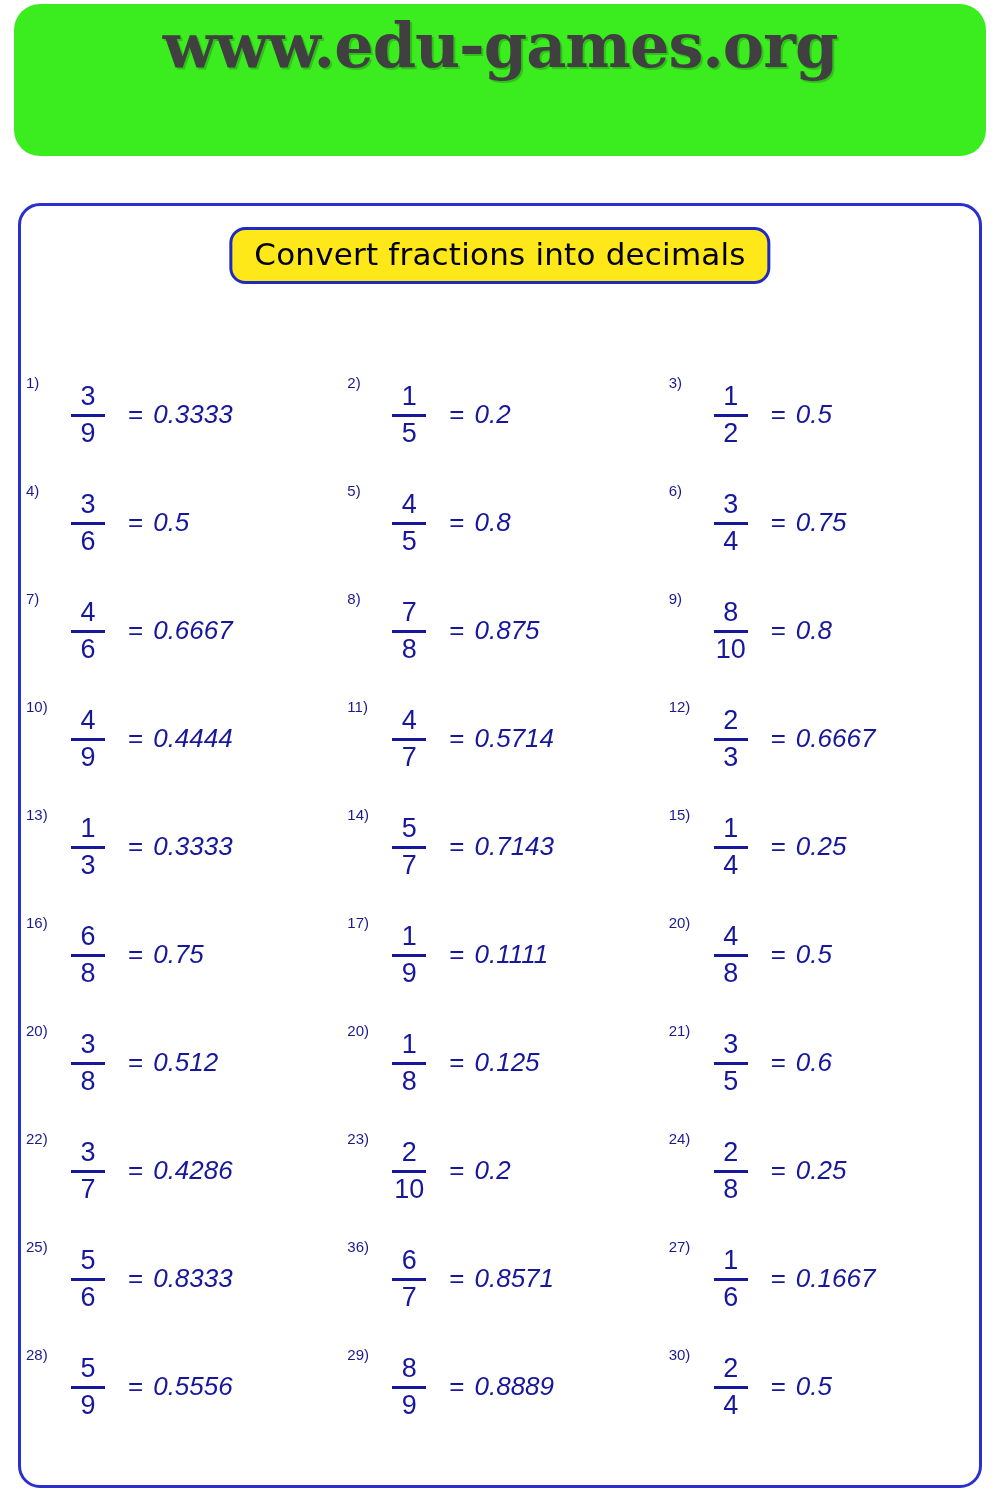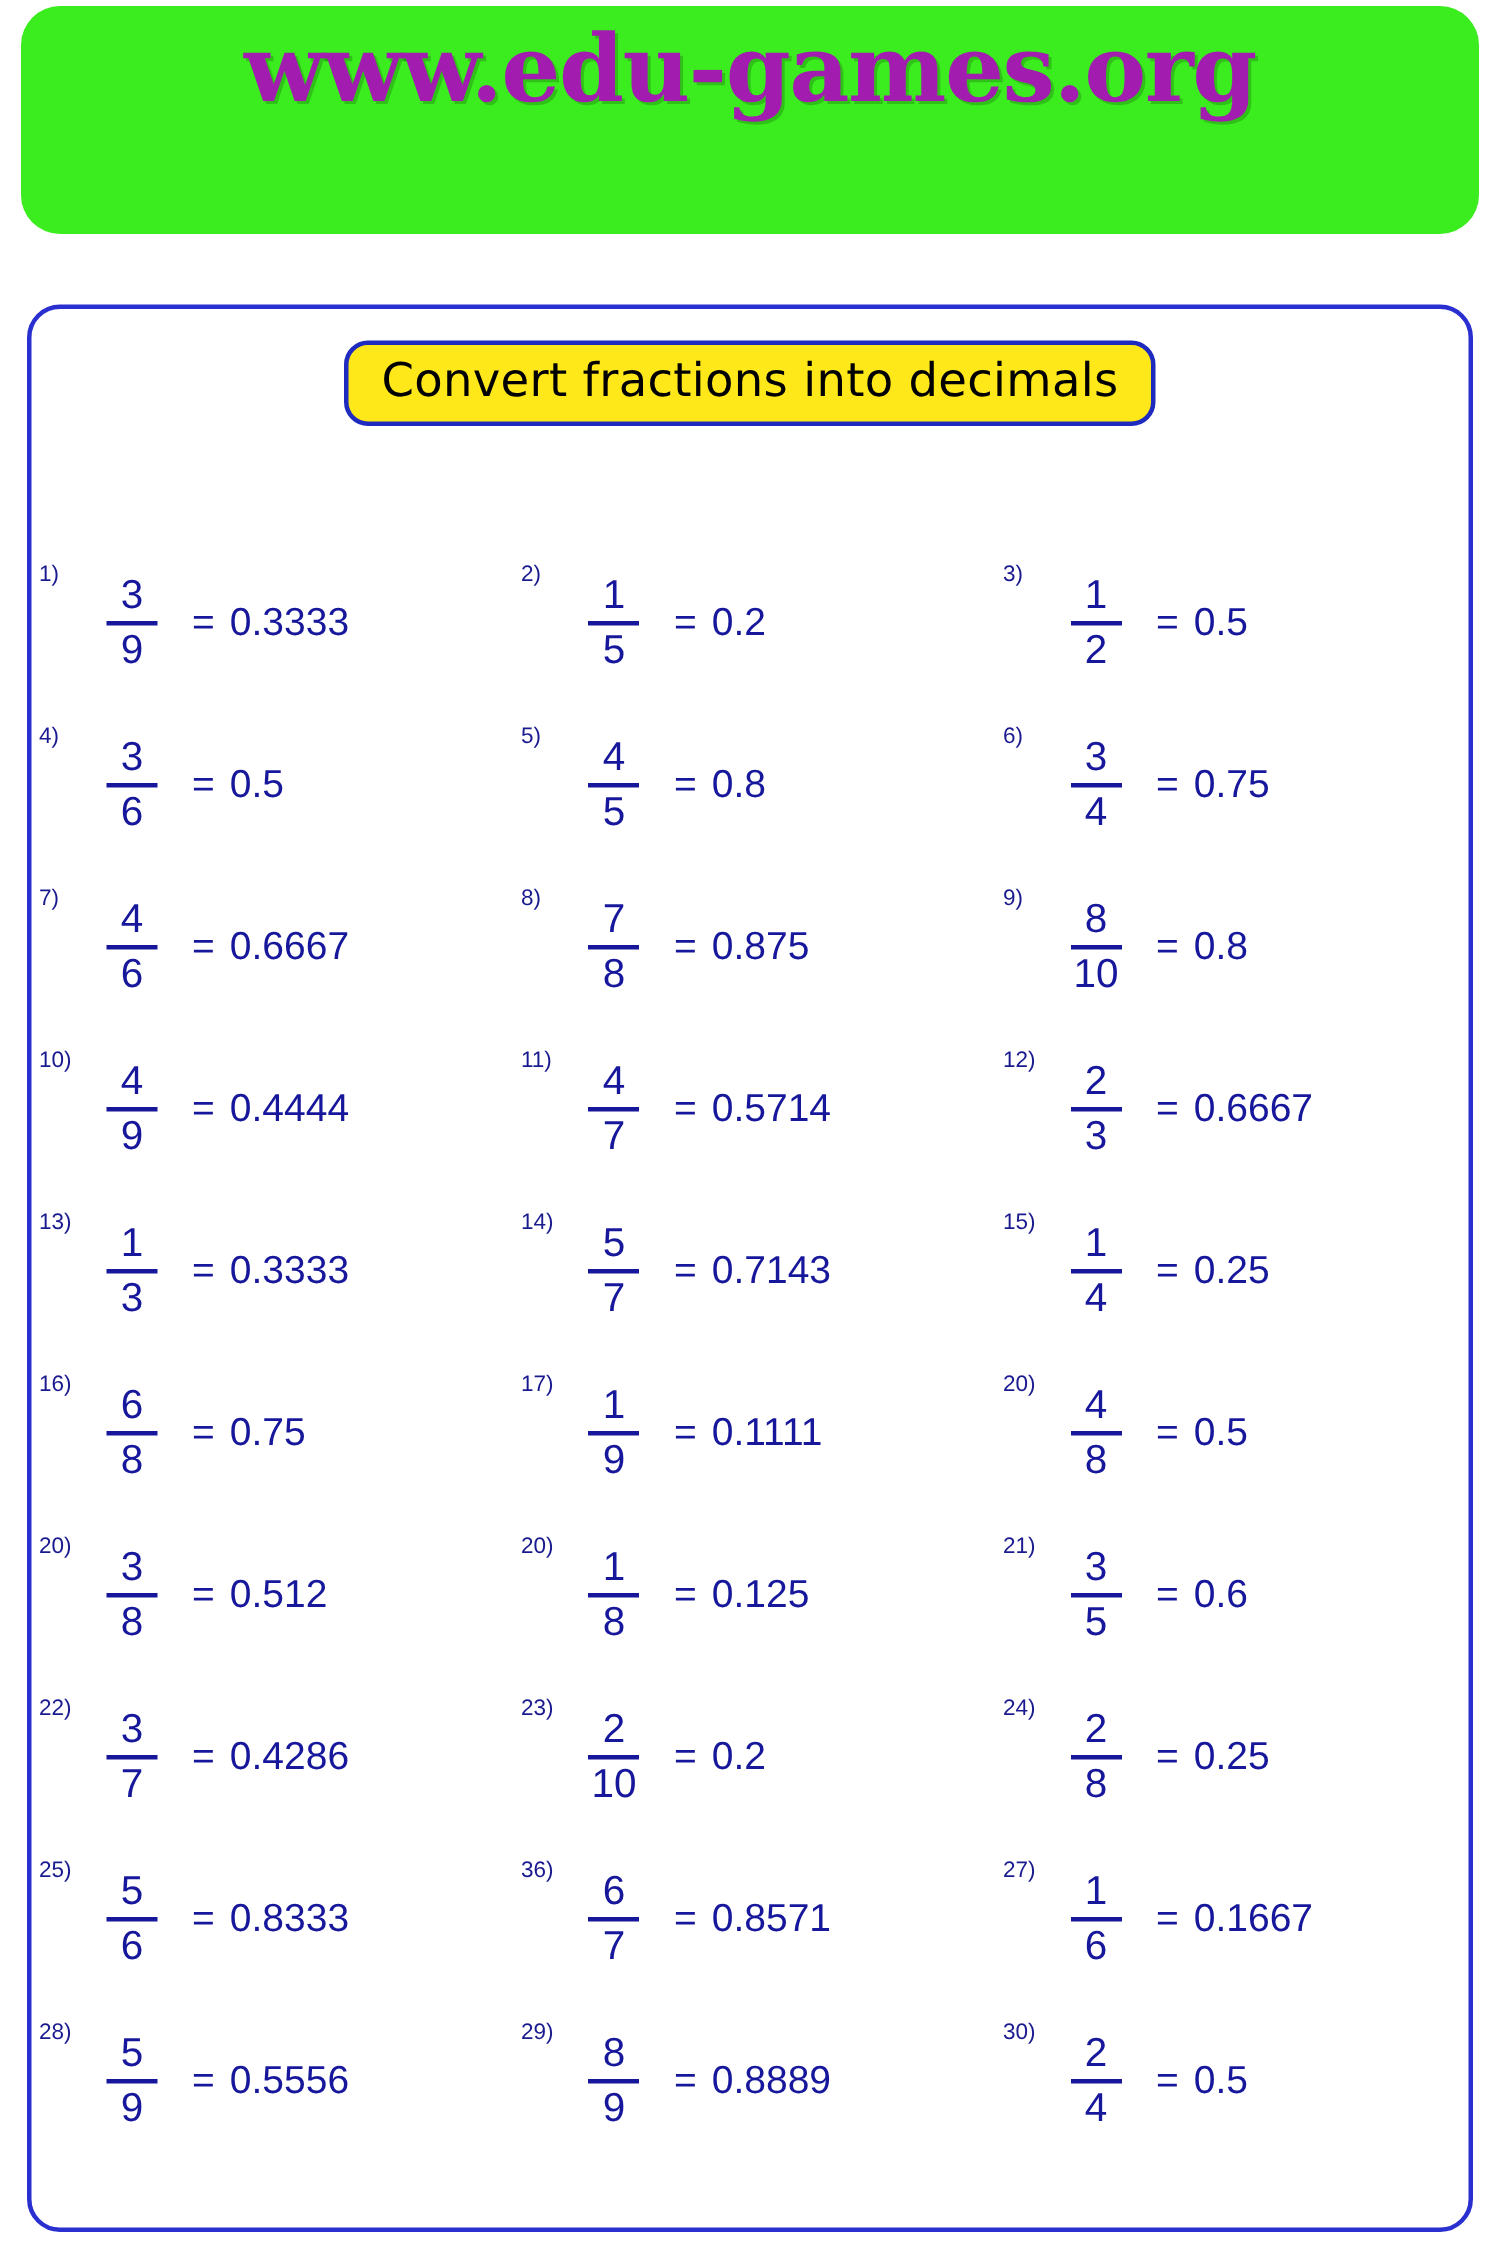--- a/index.html
+++ b/index.html
@@ -28,21 +28,21 @@
     display: flex;
     flex-direction: column;
     align-items: center;
     justify-content: flex-start;
   }
   .banner-title {
     margin-top: 6px;
     font-family: "DejaVu Serif", serif;
     font-weight: bold;
     font-size: 62px;
-    color: #a21caf;
+    color: #404040;
     letter-spacing: -1px;
     line-height: 1.15;
     text-shadow: 2px 2px 0 rgba(0,0,0,0.18);
   }
   .banner-sub {
     margin-top: 4px;
     font-family: "DejaVu Serif", serif;
     font-weight: bold;
     font-size: 25px;
     color: #2a1ad0;
@@ -135,20 +135,21 @@
     font-family: "Liberation Sans", sans-serif;
     font-size: 26px;
     color: #17179c;
     margin: 0 10px 0 12px;
   }
   .ans {
     font-family: "Liberation Sans", sans-serif;
     font-size: 26px;
     color: #17179c;
     white-space: nowrap;
+    font-style: italic;
   }
 </style>
 </head>
 <body>
 
 <div class="banner">
   <div class="banner-title">www.edu-games.org</div>
 </div>
 
 <div class="sheet"></div>

